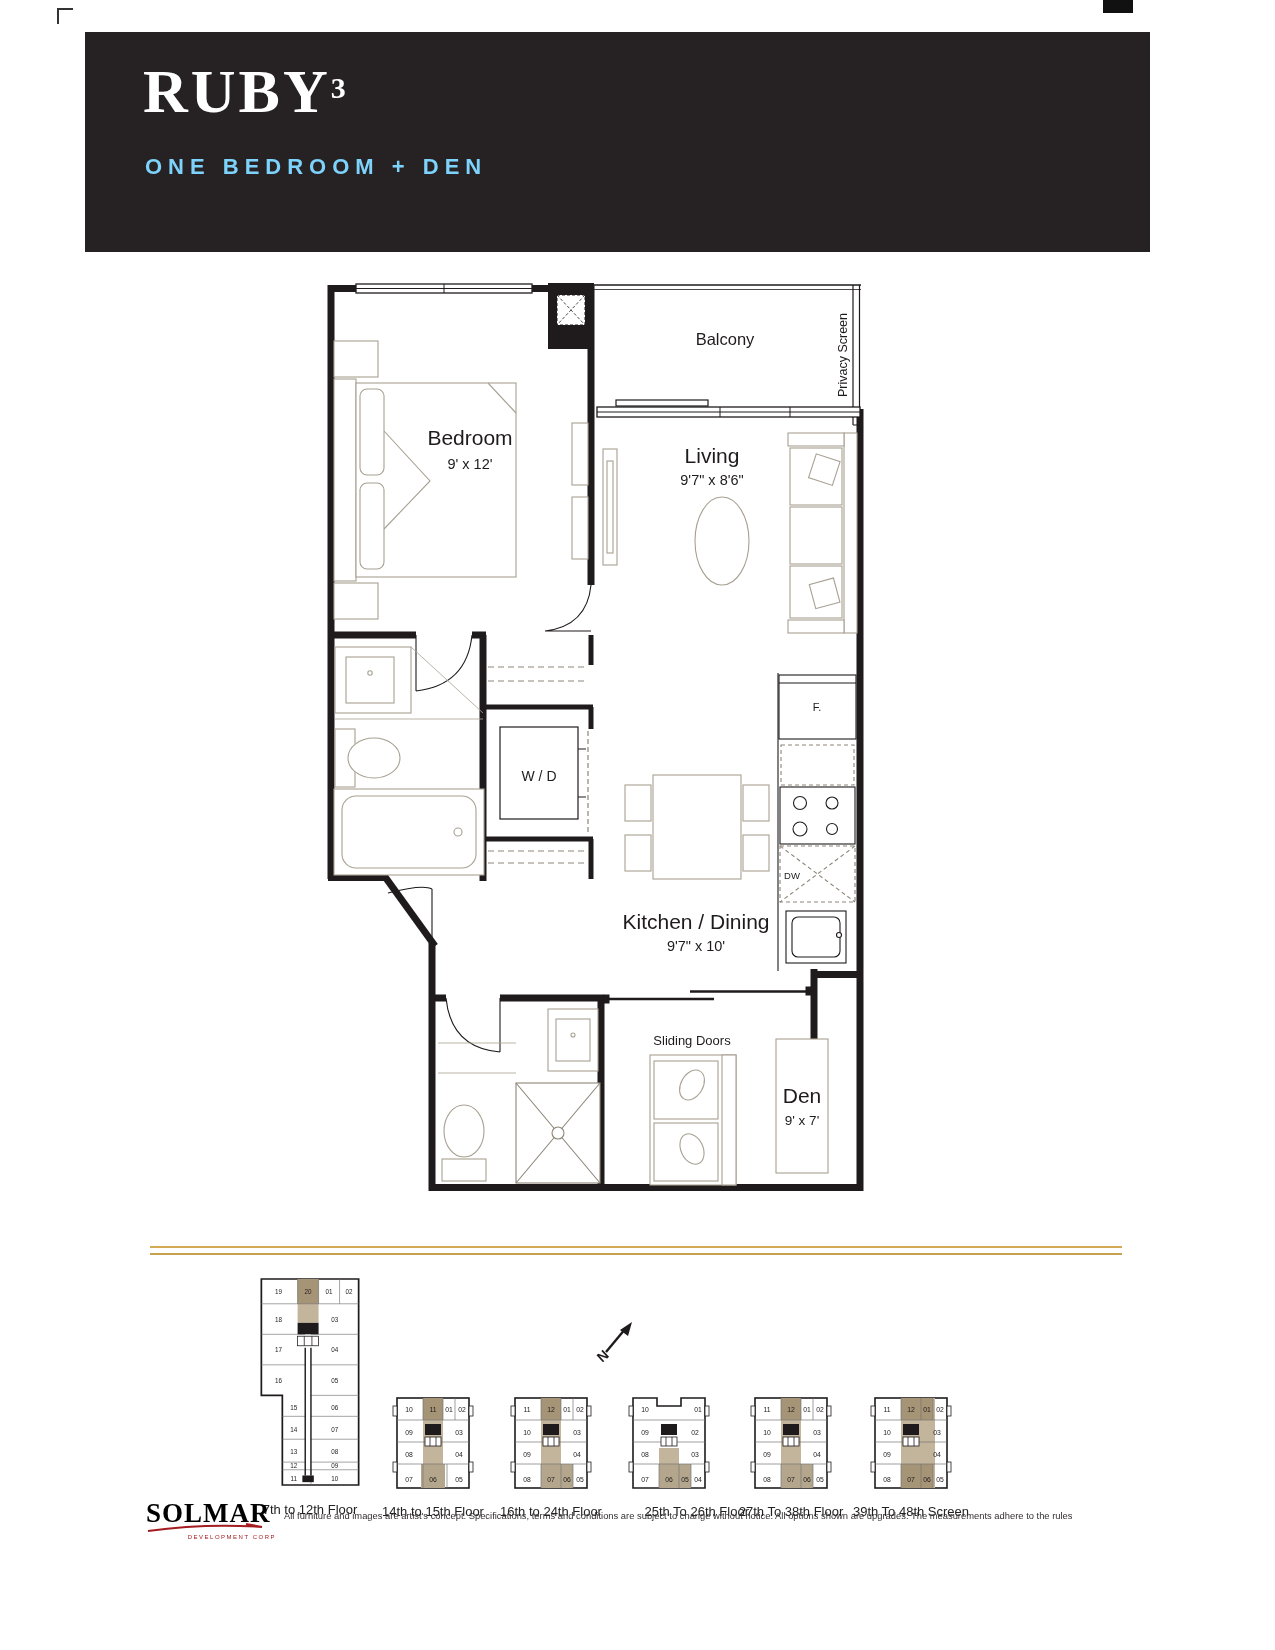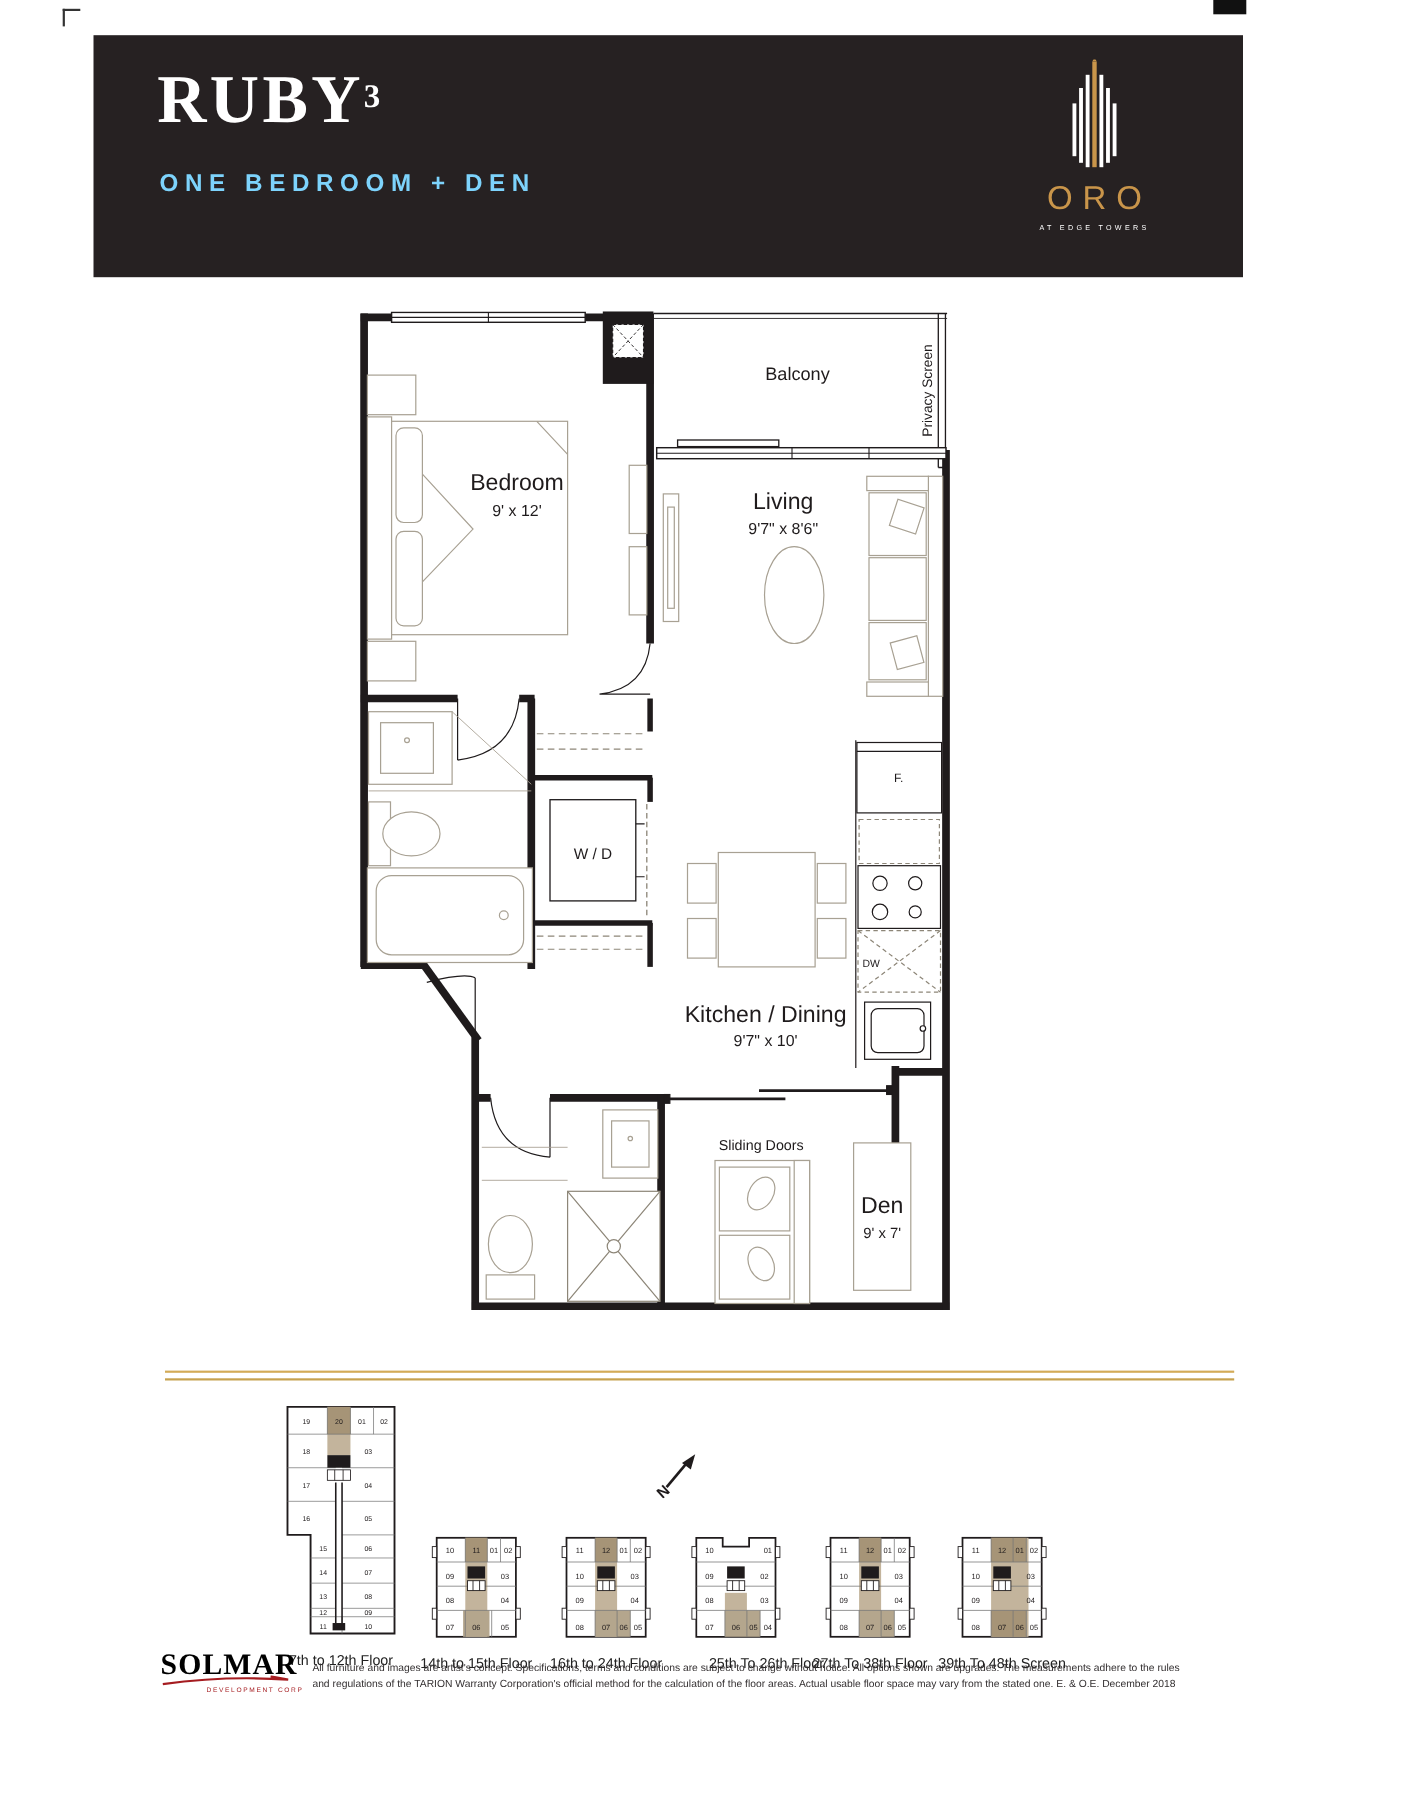--- a/index.html
+++ b/index.html
@@ -1,19 +1,19 @@
 <!DOCTYPE html>
 <html><head>
 <meta charset="utf-8">
 <style>
   html,body{margin:0;padding:0;background:#fff;}
   #page{position:relative;width:1275px;height:1650px;background:#fff;overflow:hidden;
         font-family:"Liberation Sans",sans-serif;color:#1f1b1c;}
   
-  .banner{position:absolute;left:85px;top:32px;width:1045px;height:220px;background:#262122;}
+  .banner{position:absolute;left:85px;top:32px;width:1045px;height:220px;background:#262122;padding-left:20px;}
   .banner .title{position:absolute;left:58px;top:28px;color:#fff;
       font-family:"Liberation Serif",serif;font-size:62px;font-weight:bold;letter-spacing:3px;line-height:1;}
   .banner .title sup{font-size:30px;vertical-align:14px;letter-spacing:0;}
   .banner .subtitle{position:absolute;left:60px;top:122px;color:#7dd3fc;font-size:22px;
       font-weight:bold;letter-spacing:6px;}
   .banner .area{position:absolute;left:60px;top:160px;color:#dfa344;font-size:19px;
       font-weight:bold;letter-spacing:4.5px;}
   .brand{position:absolute;left:845px;top:22px;width:130px;text-align:center;}
   .brand .word{margin-top:10px;color:#c9954a;font-size:30px;letter-spacing:9px;padding-left:9px;}
   .brand .tagline{margin-top:6px;color:#fff;font-size:6.5px;letter-spacing:3px;}
@@ -41,34 +41,20 @@
 
 <div id="page">
 
   <div class="mark" style="left:1103px;top:0;width:30px;height:13px;"></div>
   <div style="position:absolute;left:57px;top:8px;width:14px;height:14px;border-left:2px solid #333;border-top:2px solid #333;"></div>
 
   <div class="banner">
     <div class="title"><span>RUBY</span><sup>3</sup></div>
     <div class="subtitle">ONE BEDROOM + DEN</div>
 
-    <div class="brand">
-      <svg width="56" height="100" viewBox="0 0 56 100" style="display:block;margin:0 auto;">
-        <polygon points="26,2 30,2 28,-2" fill="#c9954a"></polygon>
-        <rect x="26" y="2" width="4" height="96" fill="#c9954a"></rect>
-        <rect x="20" y="14" width="3.5" height="84" fill="#fff"></rect>
-        <rect x="32.5" y="14" width="3.5" height="84" fill="#fff"></rect>
-        <rect x="14" y="26" width="3.5" height="68" fill="#fff"></rect>
-        <rect x="38.5" y="26" width="3.5" height="68" fill="#fff"></rect>
-        <rect x="8" y="40" width="3.5" height="48" fill="#fff"></rect>
-        <rect x="44.5" y="40" width="3.5" height="48" fill="#fff"></rect>
-      </svg>
-      <div class="word">ORO</div>
-      <div class="tagline">AT EDGE TOWERS</div>
-    </div>
   </div>
 
   <svg viewBox="0 0 548 918" style="position:absolute;left:320px;top:283px;width:548px;height:918px;">
 
     <g fill="none" stroke="#1f1b1c" stroke-width="7">
       <path d="M11,2 V596"></path>
       <path d="M8,5.5 H232"></path>
       <path d="M271,2 V302"></path>
       <path d="M8,352 H96 M152,352 H166"></path>
       <path d="M163,352 V598"></path>
@@ -485,16 +471,15 @@
 
   <div class="solmar">
     <div class="word">SOLMAR</div>
     <svg width="120" height="10" viewBox="0 0 120 10" style="display:block;margin-top:-6px;">
       <path d="M2,8 Q60,0 116,4 L100,1" stroke="#a51c20" stroke-width="2" fill="none"></path>
     </svg>
     <div class="sub">DEVELOPMENT CORP</div>
   </div>
   <div class="disclaimer">
     <div>All furniture and images are artist's concept. Specifications, terms and conditions are subject to change without notice. All options shown are upgrades. The measurements adhere to the rules</div>
-    <div>and regulations of the TARION Warranty Corporation's official method for the calculation of the floor areas. Actual usable floor space may vary from the stated one. E. &amp; O.E. December 2018</div>
   </div>
 
 </div>
 
 </body></html>

